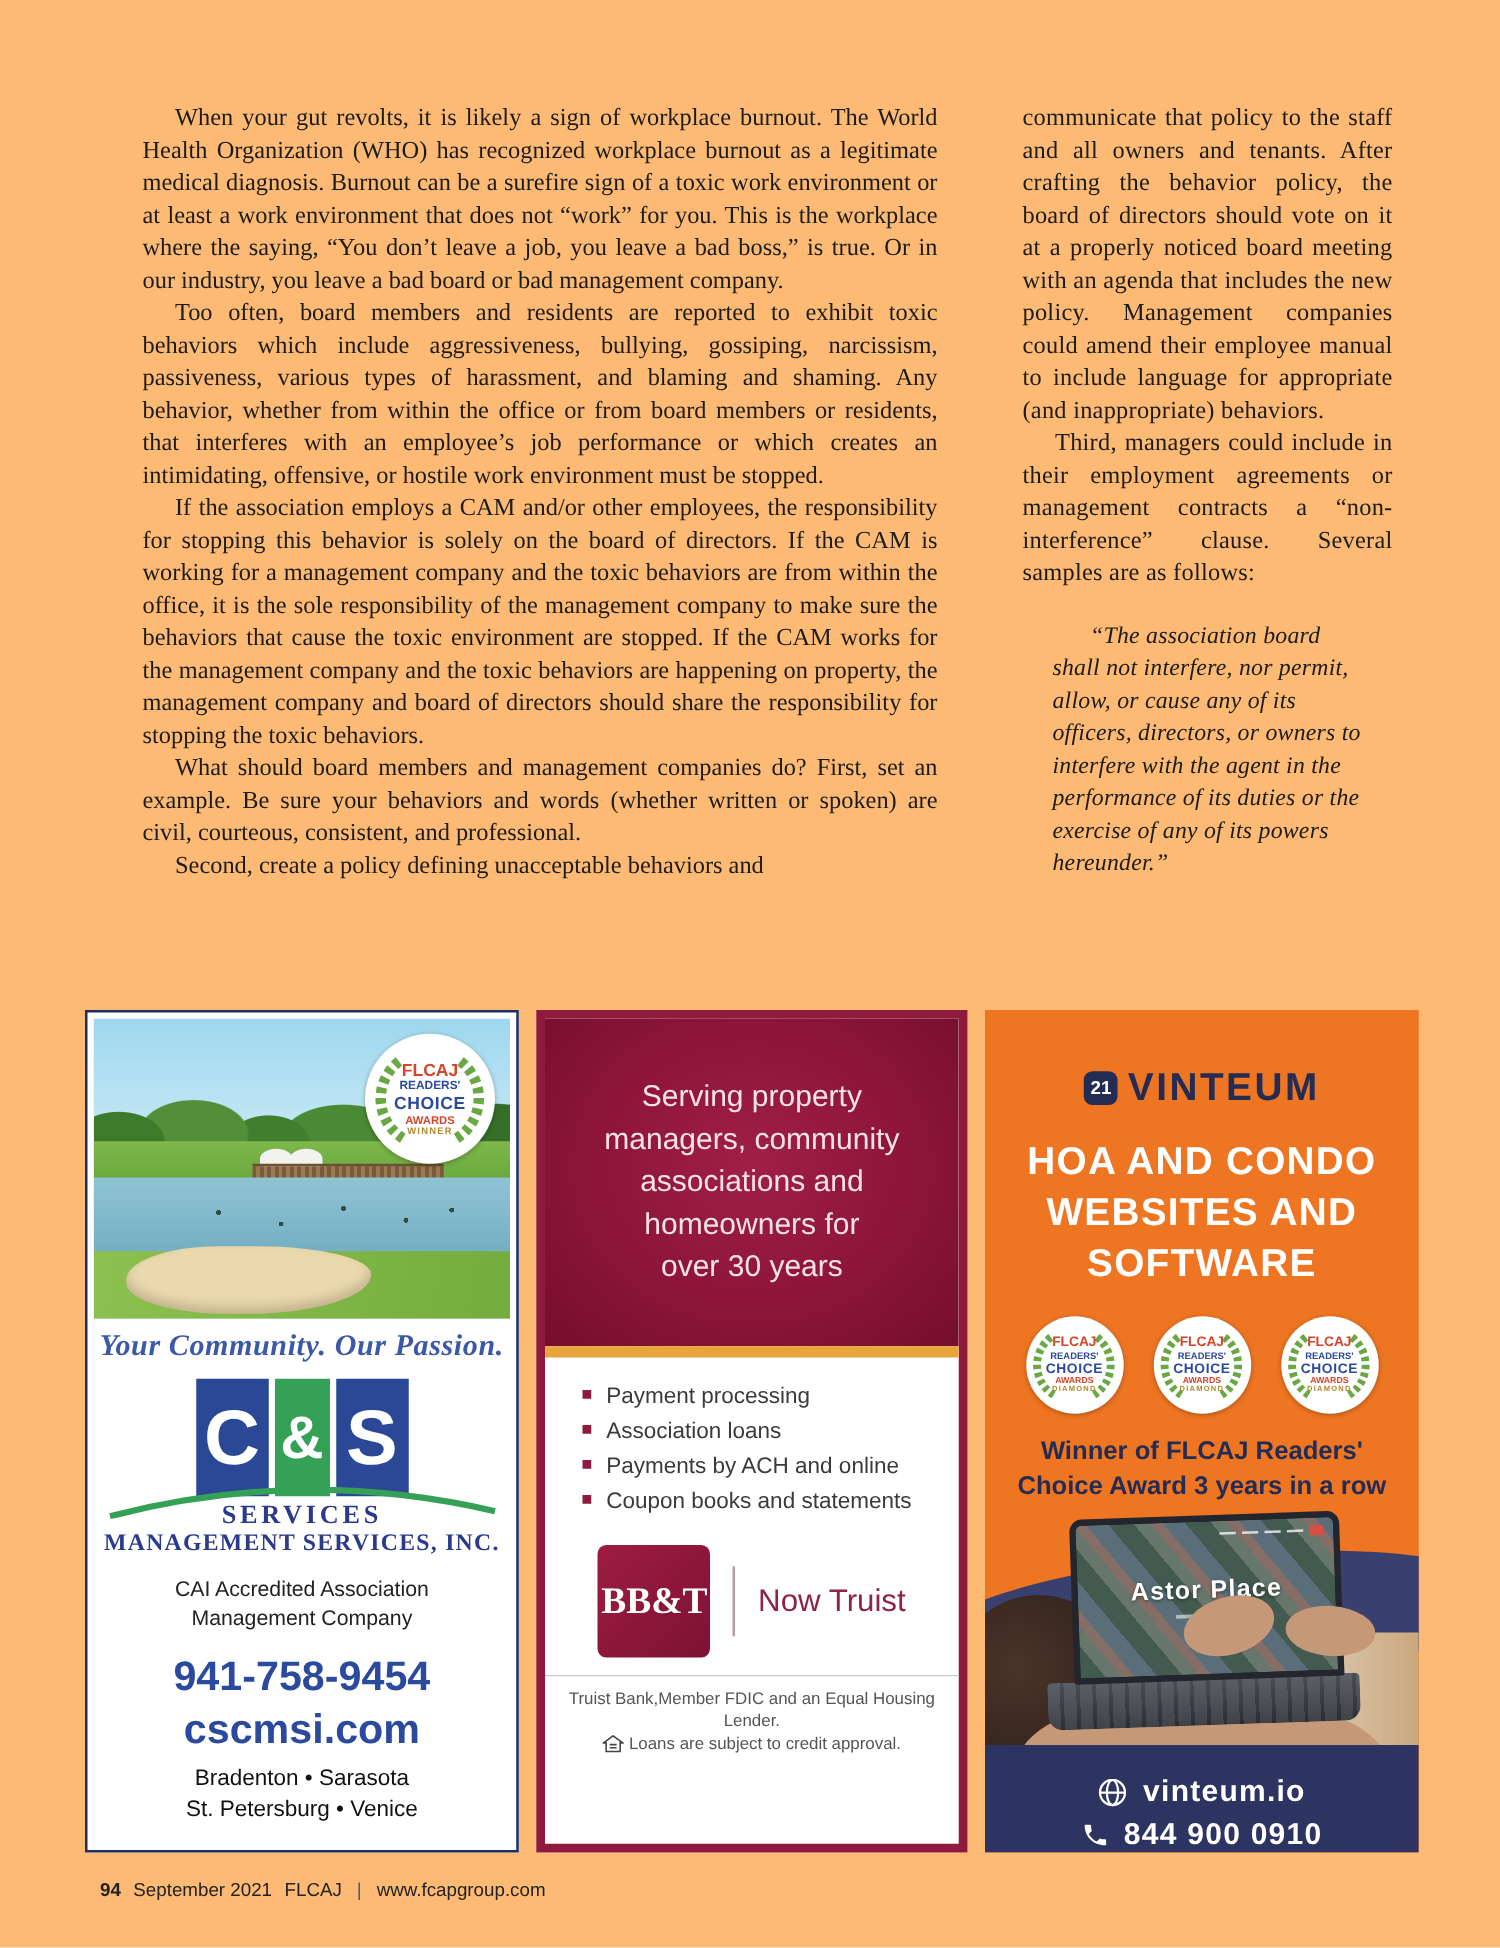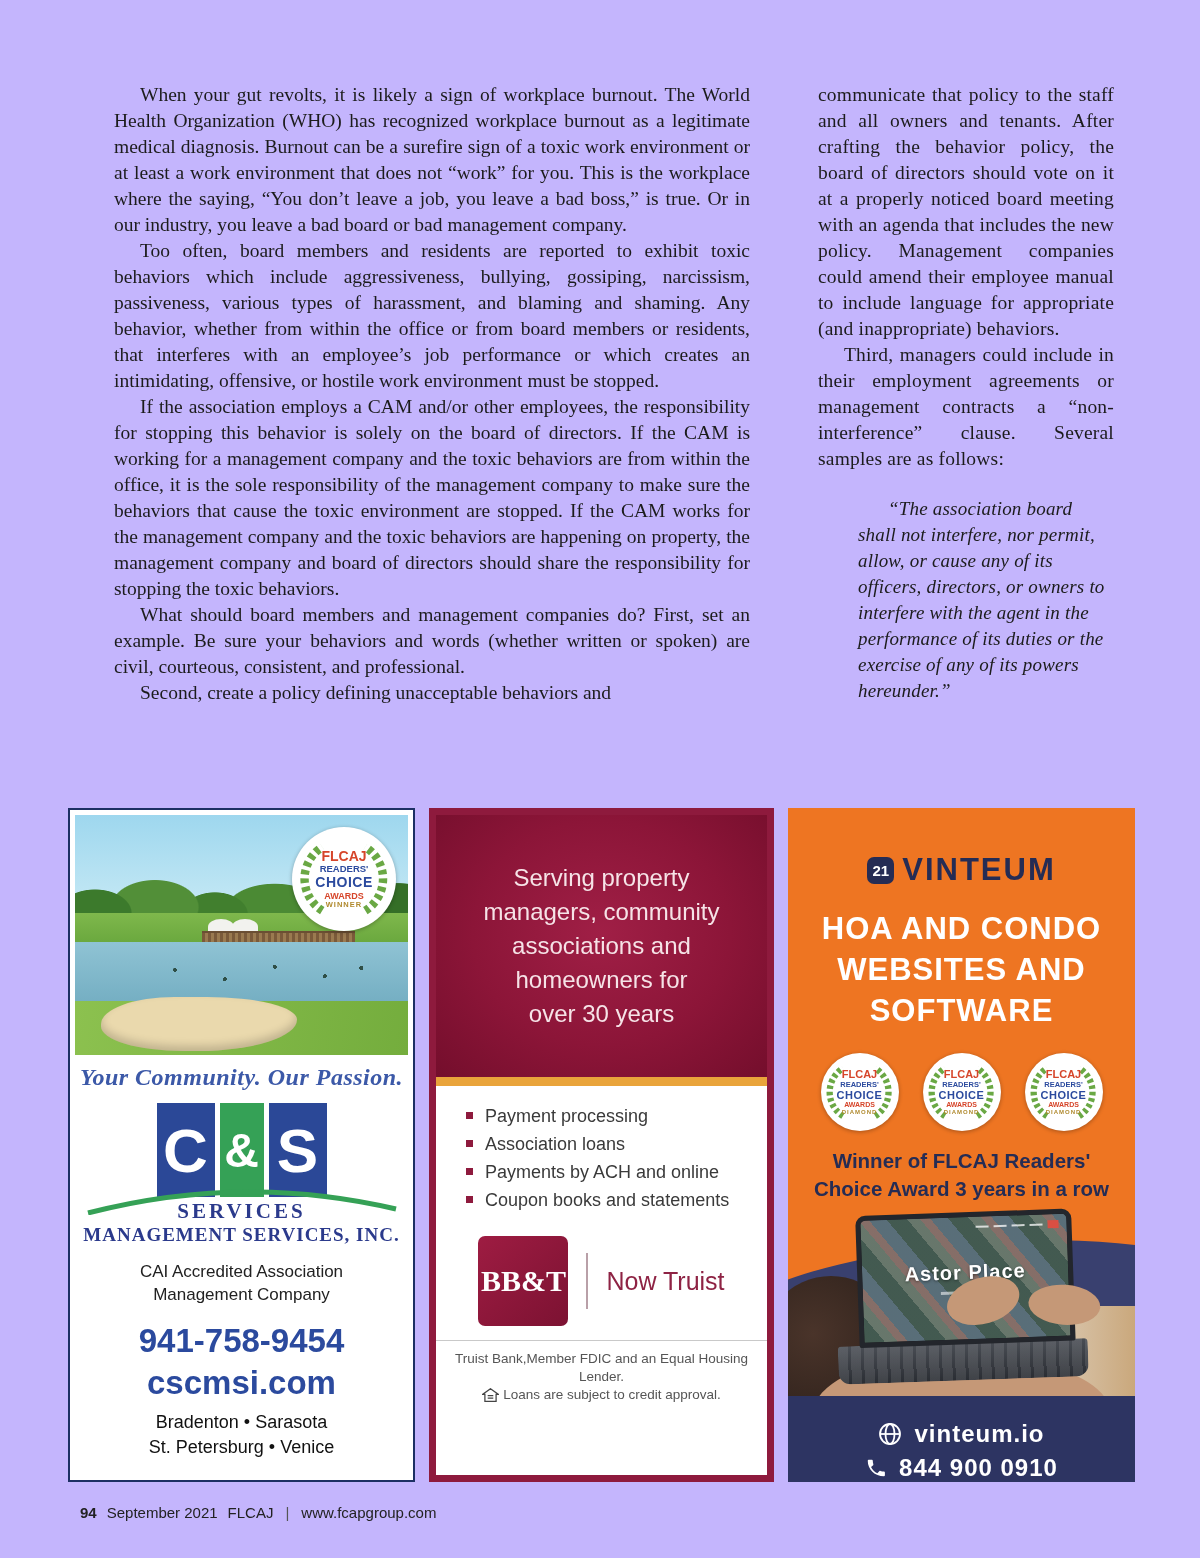--- a/index.html
+++ b/index.html
@@ -1,26 +1,26 @@
 <!DOCTYPE html>
 <html><head>
 <meta charset="utf-8">
 <style>
   html,body{margin:0;padding:0;background:#ffffff;}
-  .page{position:relative;width:1200px;height:1558px;background:#c4b5fd;overflow:hidden;
+  .page{position:relative;width:1200px;height:1558px;background:#fdba74;overflow:hidden;
         font-family:"Liberation Serif", serif;color:#1c1c1c;}
 
   
   .col-left{position:absolute;left:114px;top:82px;width:636px;
             font-size:19.5px;line-height:26px;text-align:justify;}
   .col-right{position:absolute;left:818px;top:82px;width:296px;
              font-size:19.5px;line-height:26px;text-align:justify;letter-spacing:.2px;}
   .para{margin:0;}
   .indent{text-indent:26px;}
-  .quote{margin:24px 0 0 40px;width:252px;font-style:italic;font-size:19px;
+  .quote{margin:24px 0 0 24px;width:252px;font-style:italic;font-size:19px;
          line-height:26px;text-align:left;text-indent:30px;}
 
   
   .ads-row{position:absolute;left:68px;top:808px;width:1067px;height:674px;
            display:flex;gap:14px;font-family:"Liberation Sans",sans-serif;}
   .ad{box-sizing:border-box;height:674px;position:relative;overflow:hidden;}
 
   
   .cs-ad{width:347px;background:#fff;border:2px solid #1c2f63;}
   .golf{position:relative;margin:5px;height:240px;overflow:hidden;

